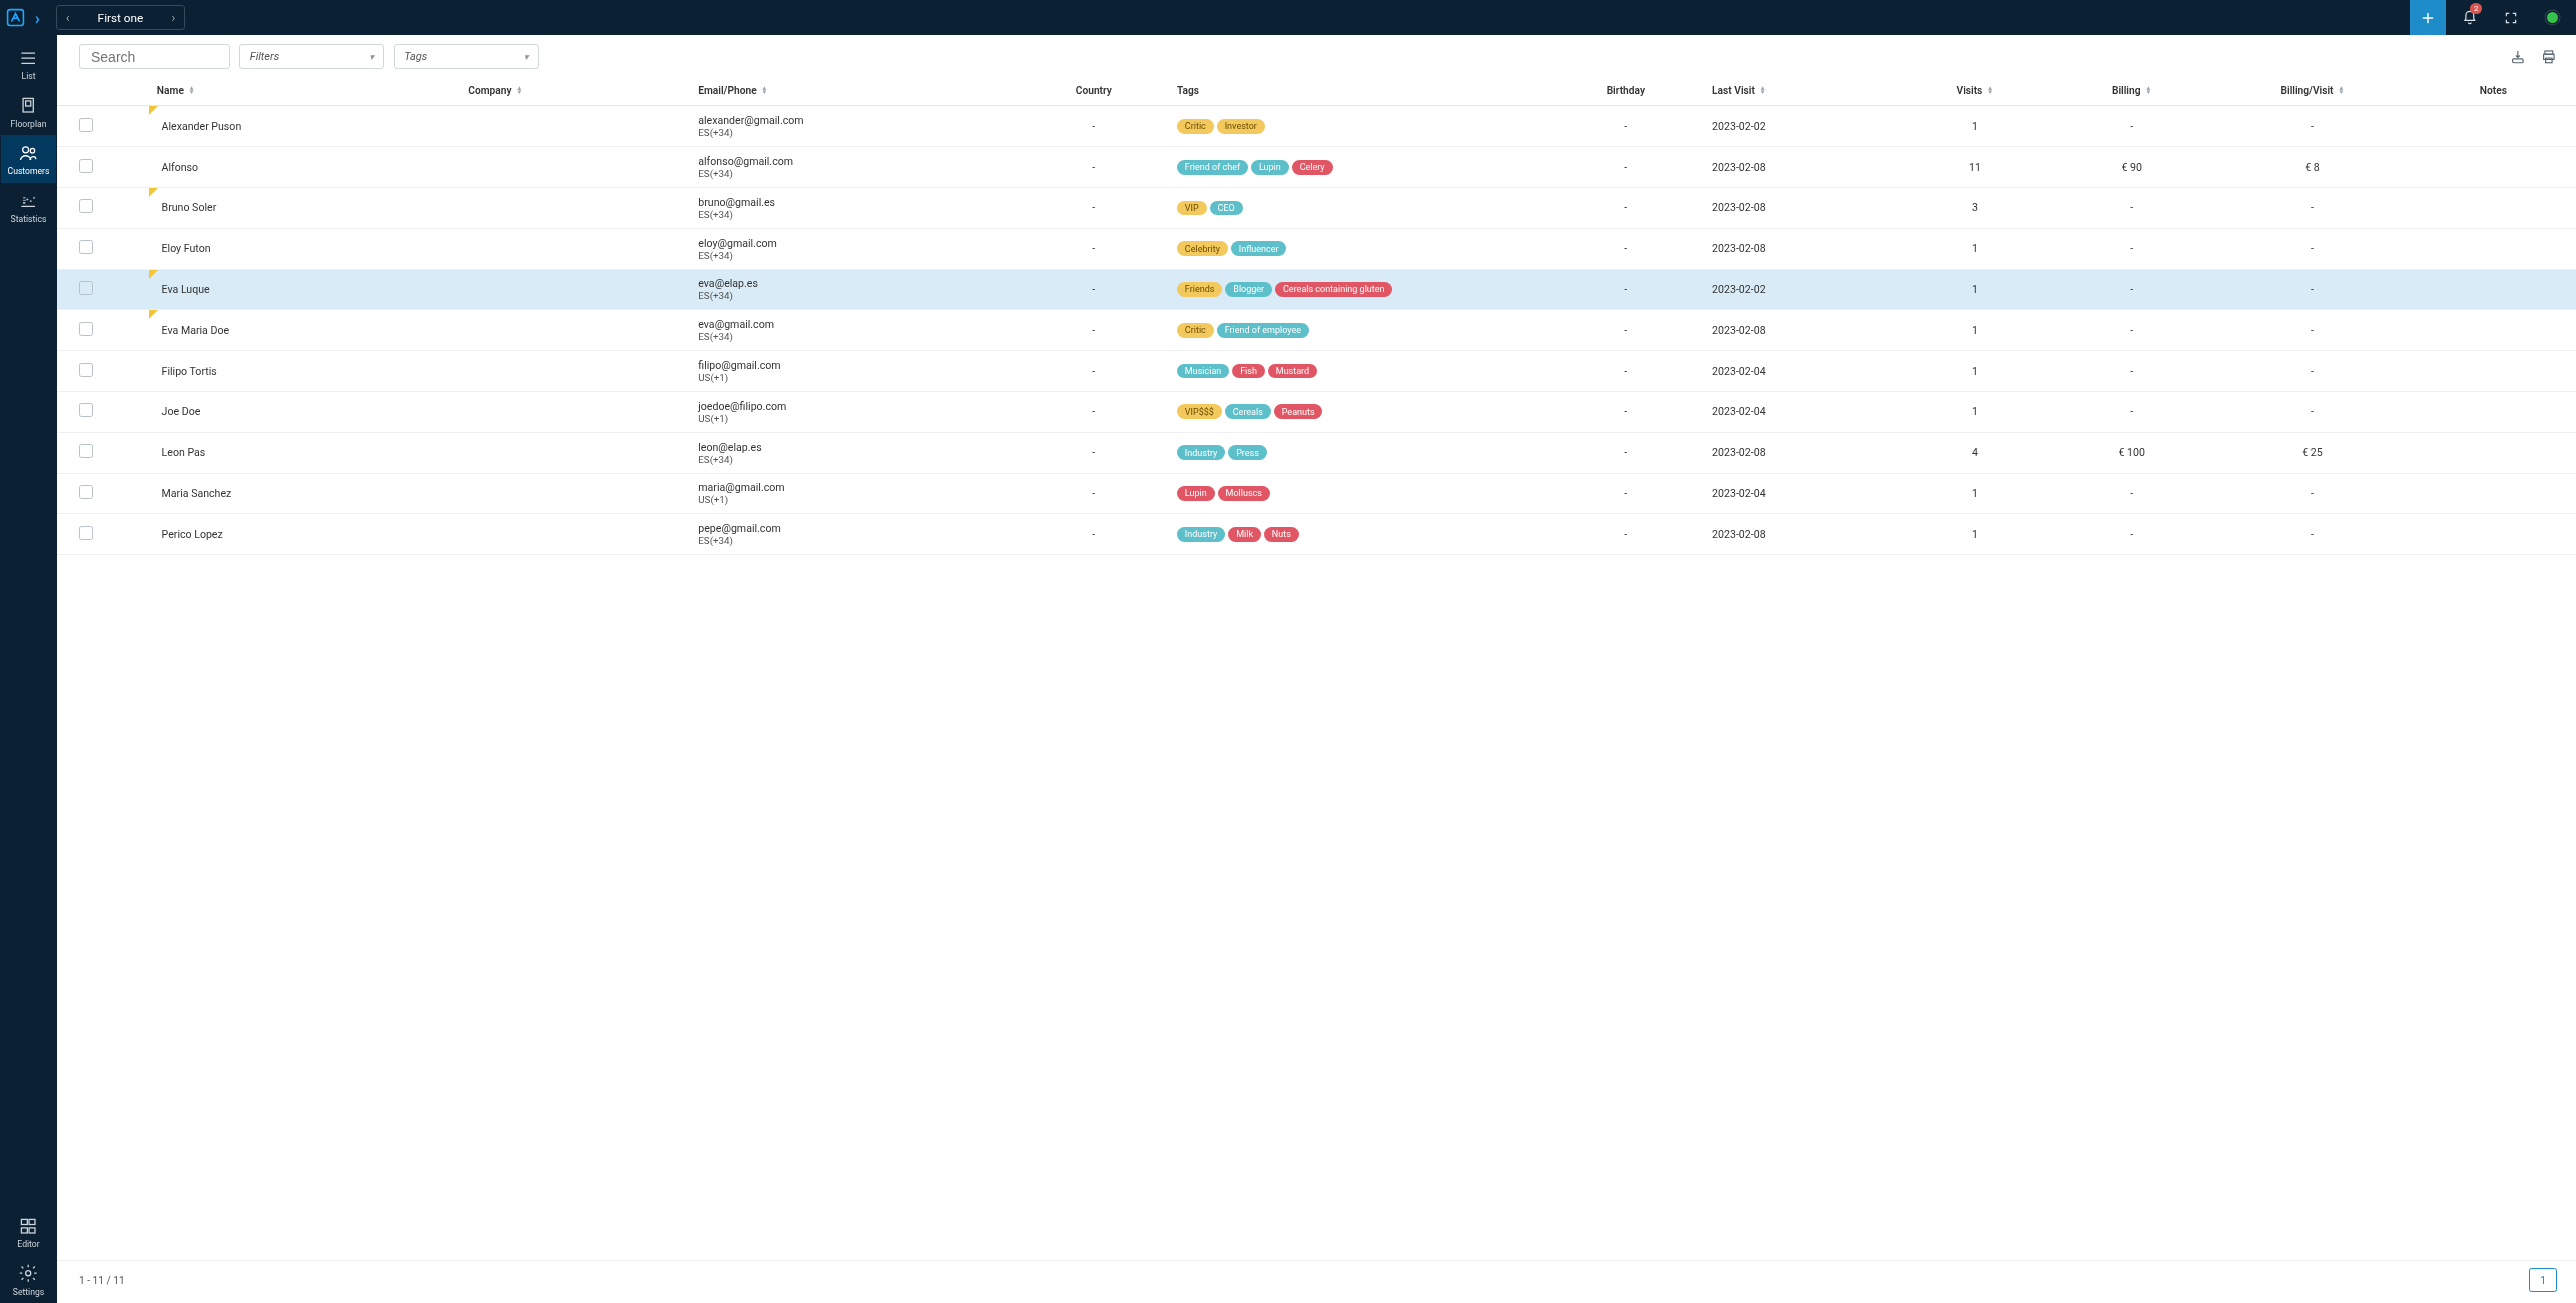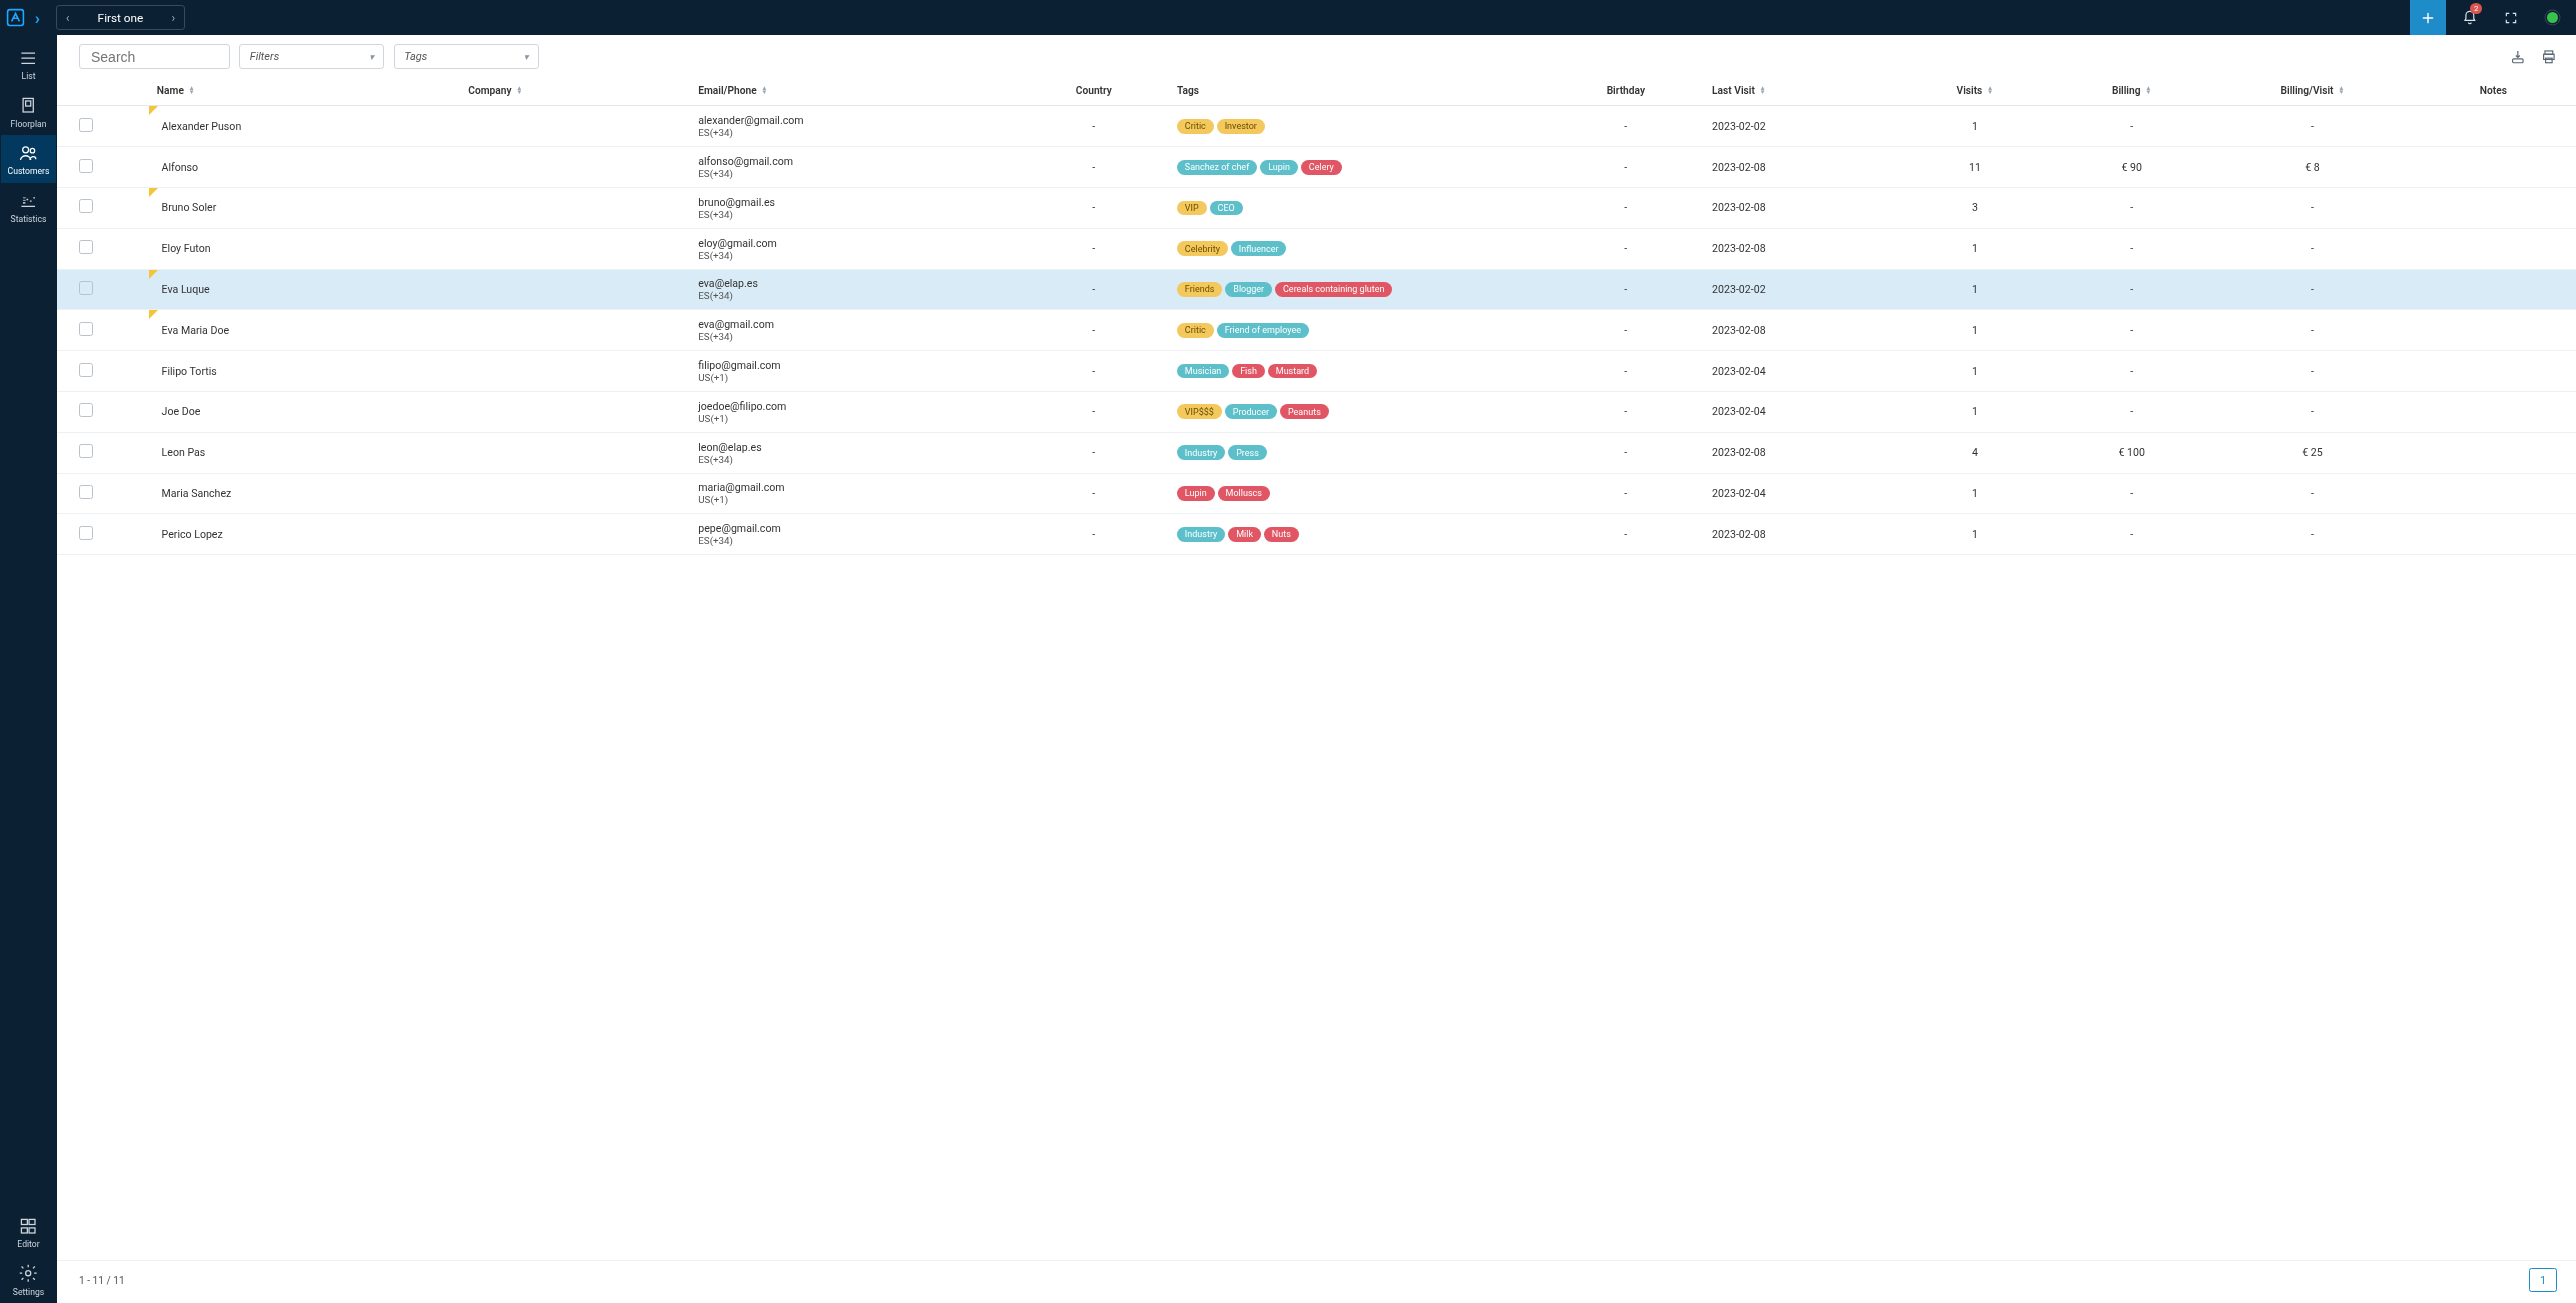--- a/index.html
+++ b/index.html
@@ -278,21 +278,21 @@
             </tr>
             <tr>
               <td class="chk-cell"><span class="chk"></span></td>
               <td class="name-cell"><span>Alfonso</span></td>
               <td></td>
               <td>
                 <div>alfonso@gmail.com</div>
                 <div class="email-sub">ES(+34)</div>
               </td>
               <td class="center">-</td>
-              <td><span class="tag tag-teal">Sanchez of chef</span><span class="tag tag-teal">Lupin</span><span class="tag tag-red">Celery</span></td>
+              <td><span class="tag tag-teal">Friend of chef</span><span class="tag tag-teal">Lupin</span><span class="tag tag-red">Celery</span></td>
               <td class="center">-</td>
               <td>2023-02-08</td>
               <td class="center">11</td>
               <td class="center">€ 90</td>
               <td class="center">€ 8</td>
               <td class="center"></td>
             </tr>
             <tr>
               <td class="chk-cell"><span class="chk"></span></td>
               <td class="name-cell"><span class="corner-flag"></span><span>Bruno Soler</span></td>
@@ -380,21 +380,21 @@
             </tr>
             <tr>
               <td class="chk-cell"><span class="chk"></span></td>
               <td class="name-cell"><span>Joe Doe</span></td>
               <td></td>
               <td>
                 <div>joedoe@filipo.com</div>
                 <div class="email-sub">US(+1)</div>
               </td>
               <td class="center">-</td>
-              <td><span class="tag tag-yellow">VIP$$$</span><span class="tag tag-teal">Producer</span><span class="tag tag-red">Peanuts</span></td>
+              <td><span class="tag tag-yellow">VIP$$$</span><span class="tag tag-teal">Cereals</span><span class="tag tag-red">Peanuts</span></td>
               <td class="center">-</td>
               <td>2023-02-04</td>
               <td class="center">1</td>
               <td class="center">-</td>
               <td class="center">-</td>
               <td class="center"></td>
             </tr>
             <tr>
               <td class="chk-cell"><span class="chk"></span></td>
               <td class="name-cell"><span>Leon Pas</span></td>

